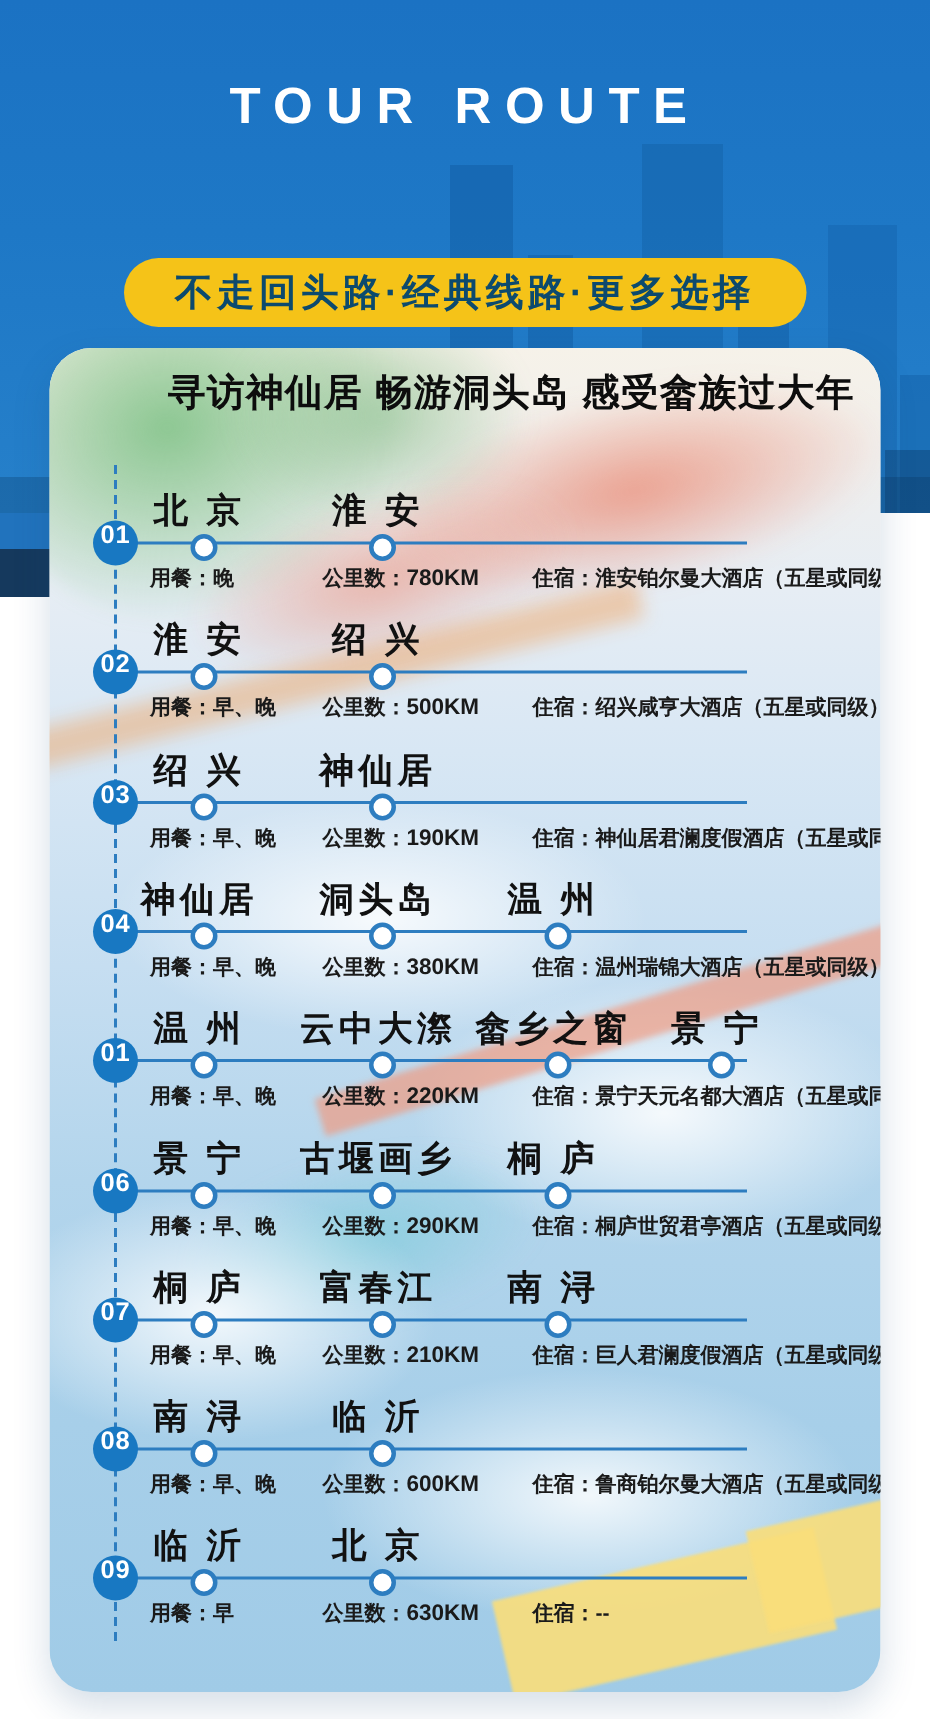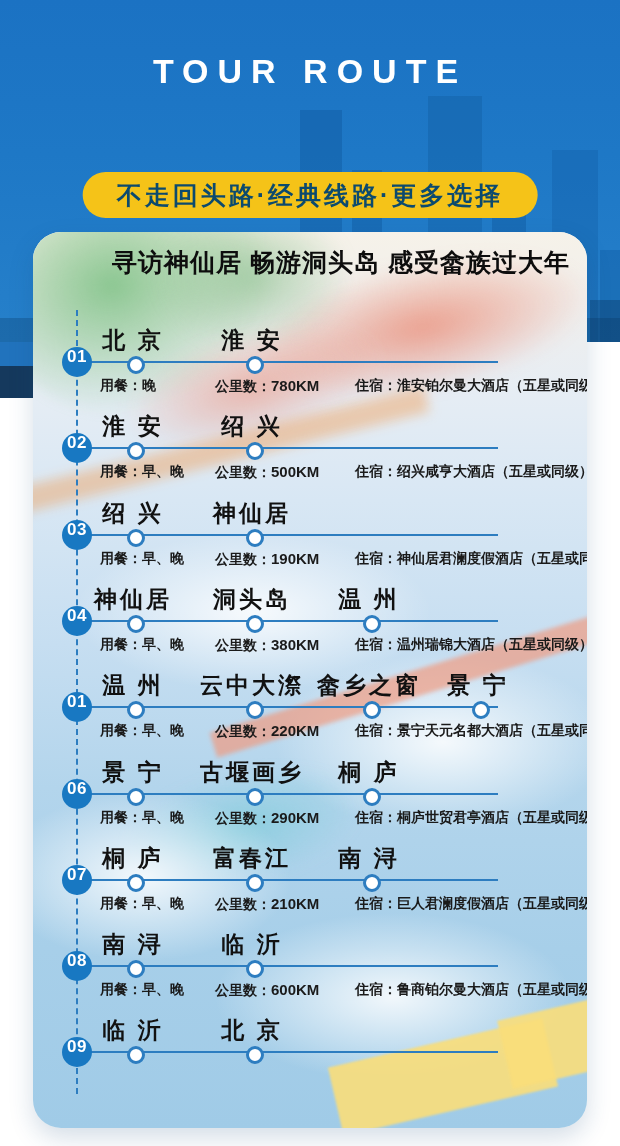--- a/index.html
+++ b/index.html
@@ -282,17 +282,22 @@
     <div class="day-line"></div>
     <div>
             <div class="city" style="left: 30px;">临 沂</div>
             <div class="node" style="left: 94px;"></div>
             <div class="city" style="left: 149px;">北 京</div>
             <div class="node" style="left: 213px;"></div>
           </div>
     <div class="day-badge">
       <span>09</span>
     </div>
+    <div class="details">
+      <span class="d-meals"><span>用餐：</span><span>早</span></span>
+      <span class="d-dist"><span>公里数：</span><b>630KM</b></span>
+      <span class="d-stay"><span>住宿：</span><span>--</span></span>
+    </div>
   </div>
       </div>
   </div>
 
 </div>
 
 </body></html>

